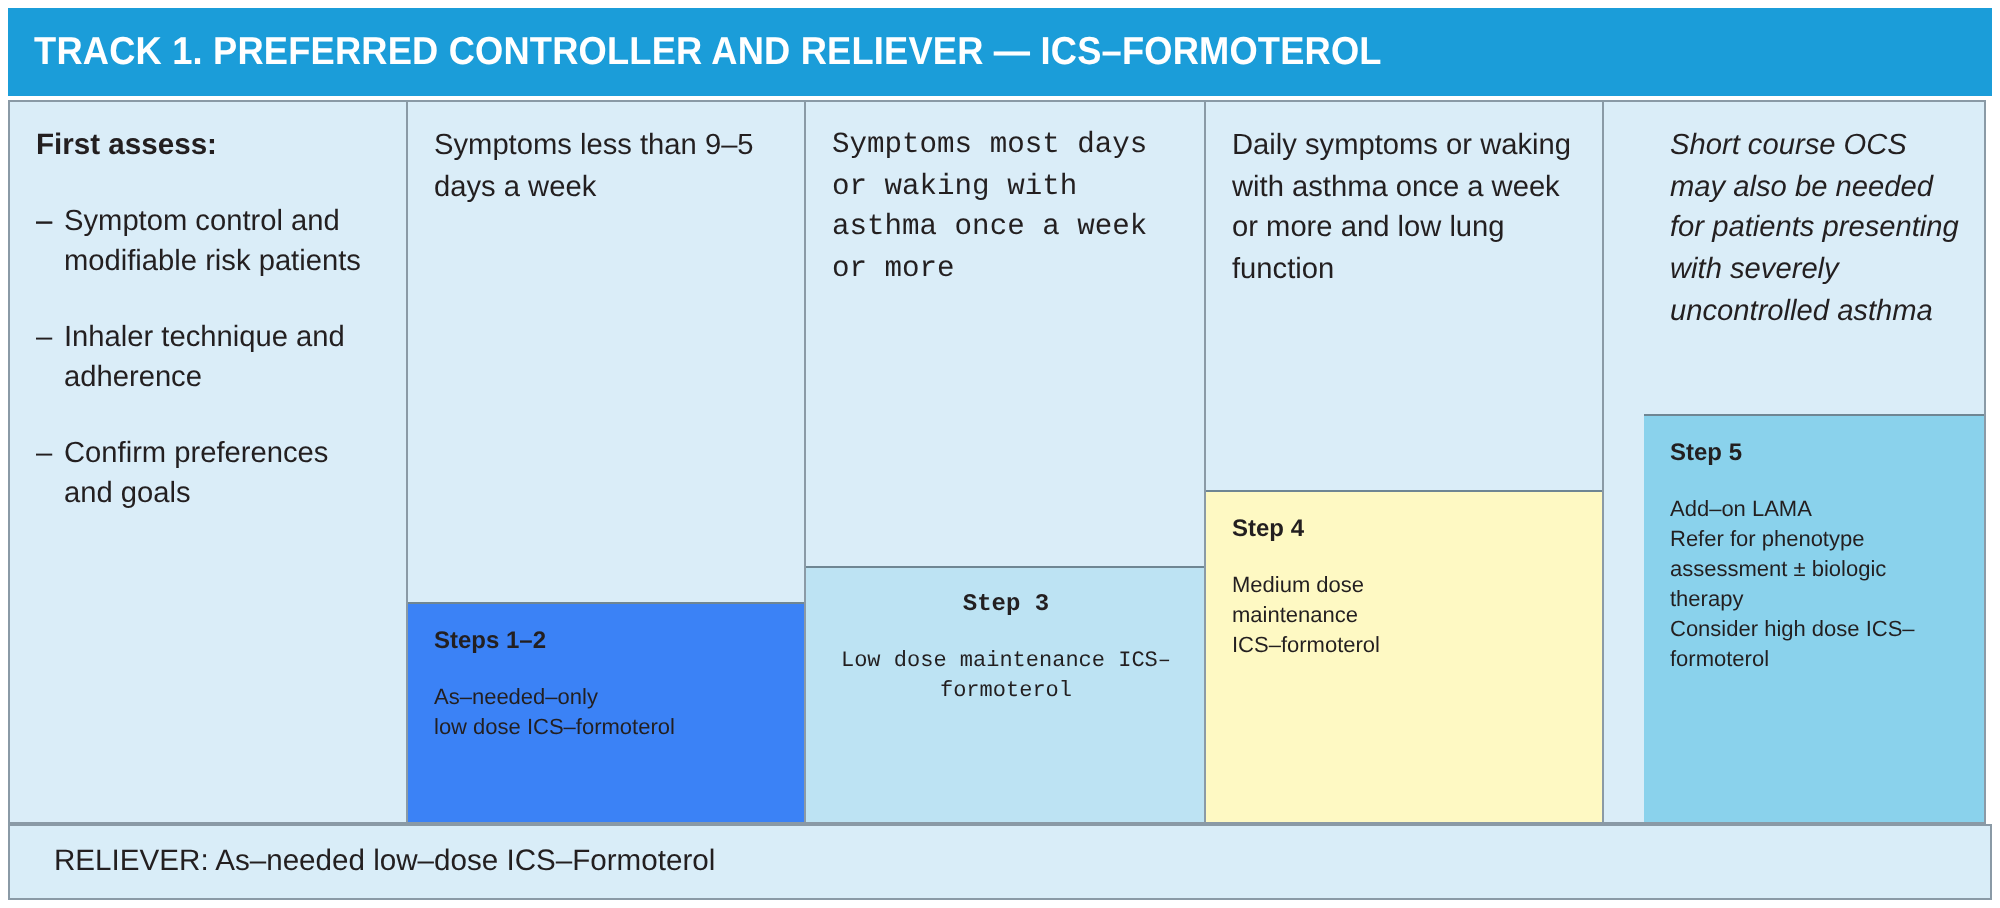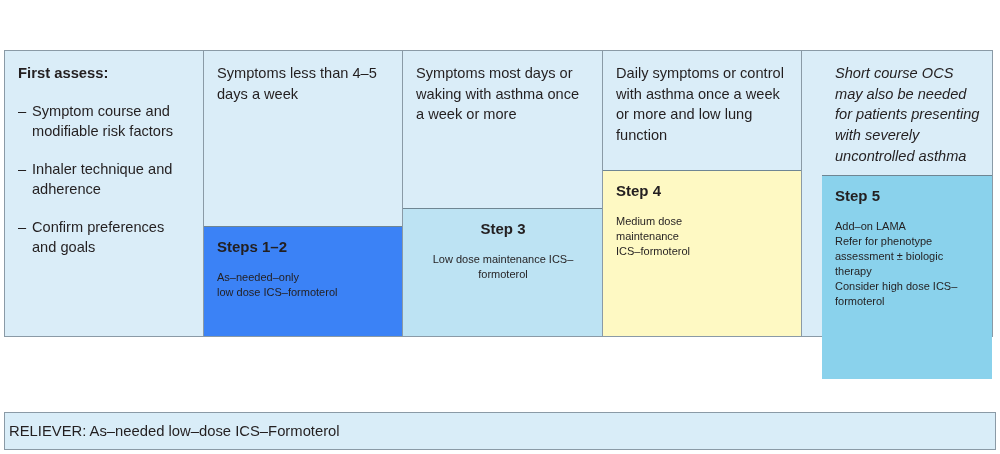--- a/index.html
+++ b/index.html
@@ -44,38 +44,38 @@
     transform: scaleX(0.93);
     transform-origin: left center;
   }
 
   
   .columns {
     position: absolute;
     left: 4px;
     top: 50px;
     width: 992px;
-    height: 287px;
+    height: 362px;
     display: flex;
     box-sizing: border-box;
   }
   .col {
     position: relative;
     box-sizing: border-box;
     border: 1px solid #8a9aa6;
     margin-left: -1px;
     display: flex;
     flex-direction: column;
     background: #daedf8;
   }
   .col:first-child { margin-left: 0; }
 
   .col-1 { width: 200px; }
   .col-2 { width: 200px; }
-  .col-3 { width: 201px; }
+  .col-3 { width: 201px; font-family: Liberation Mono, monospace; }
   .col-4 { width: 200px; }
   .col-5 { width: 192px; padding-left: 20px; }
 
   
   .criteria {
     box-sizing: border-box;
     padding: 12px 12px 8px 13px;
     font-size: 14.6px;
     line-height: 1.42;
     color: #231f20;
@@ -116,21 +116,21 @@
   
   .step-box {
     box-sizing: border-box;
     border-top: 1px solid #6f8693;
     padding: 11px 12px 10px 13px;
     color: #231f20;
     flex: 0 0 auto;
   }
   .step-label {
     font-weight: bold;
-    font-size: 15px;
+    font-size: 12px;
     margin: 0 0 15px 0;
   }
   .step-body {
     font-size: 11px;
     line-height: 1.37;
     margin: 0;
   }
 
   
   .steps-12 { height: 110px; background: #3b82f6; }
@@ -146,79 +146,82 @@
     position: absolute;
     left: 4px;
     top: 412px;
     width: 992px;
     height: 38px;
     box-sizing: border-box;
     border: 1px solid #8a9aa6;
     background: #d9edf8;
     display: flex;
     align-items: center;
-    padding-left: 4px;
+    padding-left: 22px;
     font-size: 14.8px;
     color: #231f20;
   }
 </style>
 </head>
 <body>
 
 <div class="chart">
 
+  <div class="header-bar">
+    <div class="header-title">TRACK 1. PREFERRED CONTROLLER AND RELIEVER — ICS–FORMOTEROL</div>
+  </div>
 
   <div class="columns">
 
     <div class="col col-1">
       <div class="criteria">
         <div class="assess-title">First assess:</div>
         <ul class="assess-list">
           <li>
             <span class="dash">–</span>
           </li>
           <li>
             <span class="dash">–</span>
-            <span>Symptom course and modifiable risk factors</span>
+            <span>Symptom control and modifiable risk patients</span>
           </li>
           <li>
             <span class="dash">–</span>
             <span>Inhaler technique and adherence</span>
           </li>
           <li>
             <span class="dash">–</span>
             <span>Confirm preferences and goals</span>
           </li>
         </ul>
       </div>
     </div>
 
     <div class="col col-2">
       <div class="criteria">
-        <p>Symptoms less than 4–5 days a week</p>
+        <p>Symptoms less than 9–5 days a week</p>
       </div>
       <div class="step-box steps-12">
         <div class="step-label">Steps 1–2</div>
         <div class="step-body">As–needed–only<br>low dose ICS–formoterol</div>
       </div>
     </div>
 
     <div class="col col-3">
       <div class="criteria">
         <p>Symptoms most days or waking with asthma once a week or more</p>
       </div>
       <div class="step-box step-3">
         <div class="step-label">Step 3</div>
         <div class="step-body">Low dose maintenance ICS–formoterol</div>
       </div>
     </div>
 
     <div class="col col-4">
       <div class="criteria">
-        <p>Daily symptoms or control with asthma once a week or more and low lung function</p>
+        <p>Daily symptoms or waking with asthma once a week or more and low lung function</p>
       </div>
       <div class="step-box step-4">
         <div class="step-label">Step 4</div>
         <div class="step-body">Medium dose<br>maintenance<br>ICS–formoterol</div>
       </div>
     </div>
 
     <div class="col col-5">
       <div class="criteria">
         <p class="italic-note">Short course OCS may also be needed for patients presenting with severely uncontrolled asthma</p>

